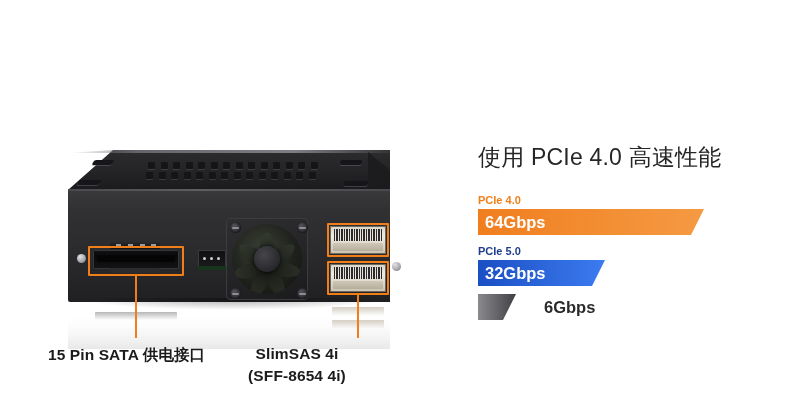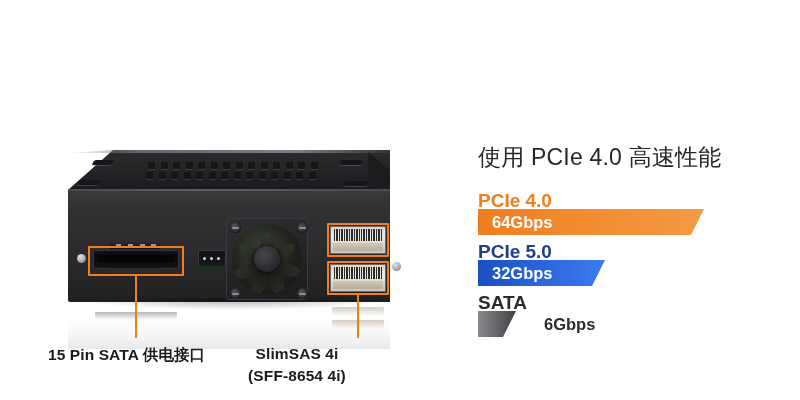--- a/index.html
+++ b/index.html
@@ -171,32 +171,32 @@
 
   
   #perf-panel { position:absolute; left:470px; top:0; width:330px; height:400px; }
   #perf-title {
     position:absolute; left:8px; top:142px;
     font-size:23px; font-weight:normal; color:#262626; white-space:nowrap;
     letter-spacing:.2px;
   }
   .bar-group { position:absolute; left:8px; }
   .bar-label {
-    font-size:19px; font-weight:bold; line-height:17px; white-space:nowrap;
+    font-size:11px; font-weight:bold; line-height:17px; white-space:nowrap;
   }
   .bar {
     position:relative; height:26px; display:flex; align-items:center;
   }
   .bar-fill {
     position:absolute; left:0; top:0; height:100%;
     clip-path: polygon(0 0, 100% 0, calc(100% - 13px) 100%, 0 100%);
   }
   .bar-value {
     position:relative; z-index:2; font-size:16.5px; font-weight:bold;
-    padding-left:14px; white-space:nowrap; line-height:26px;
+    padding-left:7px; white-space:nowrap; line-height:26px;
   }
   .bar-value.outside { padding-left:0; margin-left:28px; }
   .sata-row { display:flex; align-items:center; }
 </style>
 </head>
 <body style="background: rgb(255, 255, 255);">
 
 <div id="stage">
 
   <div id="product-figure">
@@ -363,21 +363,20 @@
 
     <div class="bar-group" style="top:243px;">
       <div class="bar-label" id="lbl1" style="color: rgb(31, 61, 140);">PCIe 5.0</div>
       <div class="bar">
         <div class="bar-fill" id="fill1" style="width: 127px; background: linear-gradient(90deg, rgb(27, 79, 196), rgb(60, 123, 240));"></div>
         <div class="bar-value" id="val1" style="color: rgb(255, 255, 255);">32Gbps</div>
       </div>
     </div>
 
     <div class="bar-group" style="top:294px;">
-      <div class="bar-label" id="lbl2" style="color: rgb(43, 43, 43);">SATA</div>
       <div class="bar sata-row">
         <div class="bar-fill" id="fill2" style="position: relative; width: 38px; background: linear-gradient(90deg, rgb(138, 138, 142), rgb(63, 63, 68)); height: 26px; flex: 0 0 auto;"></div>
         <div class="bar-value outside" id="val2" style="color: rgb(43, 43, 43);">6Gbps</div>
       </div>
     </div>
 
   </div>
 </div>
 
 </body></html>

